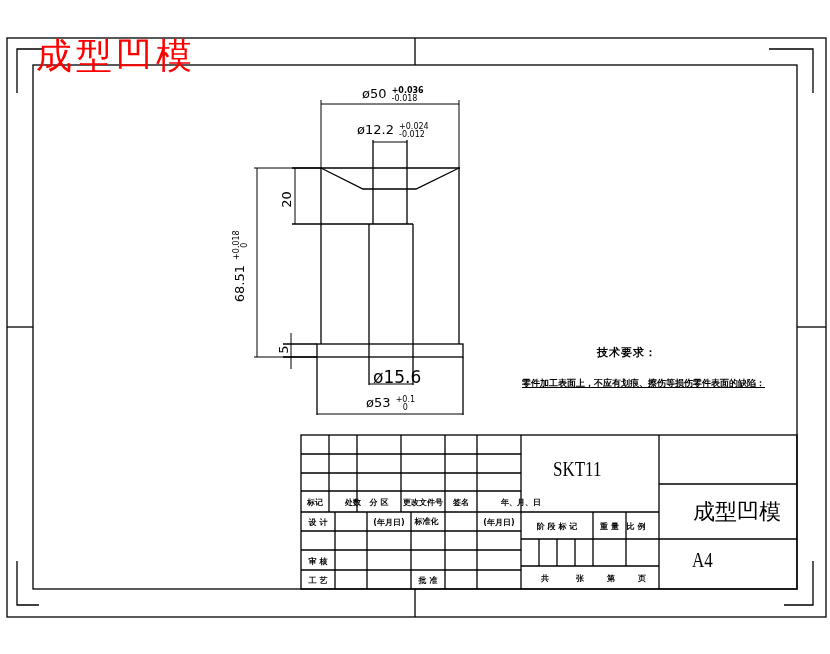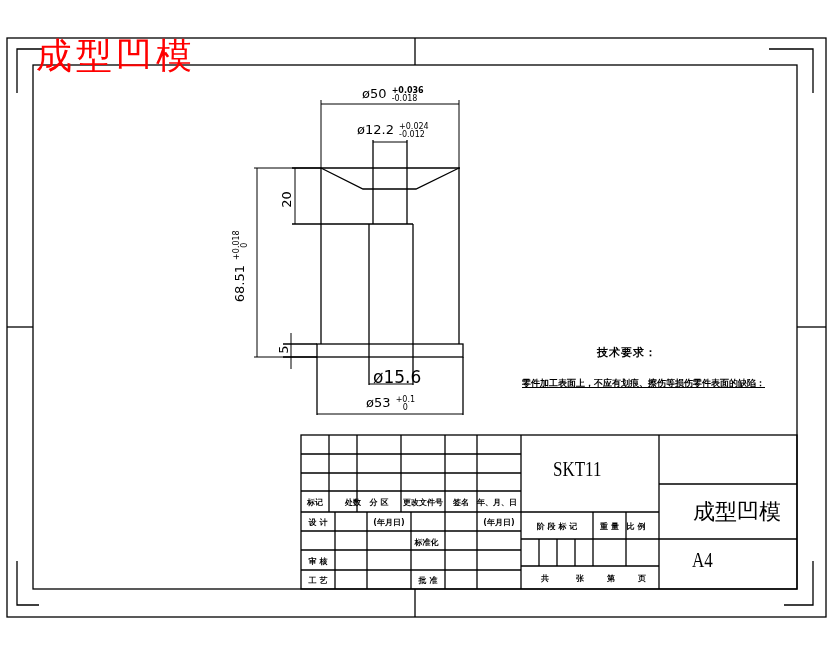--- a/index.html
+++ b/index.html
@@ -171,25 +171,25 @@
 </div>
 
 <div class="tech-title">技术要求：</div>
 <div class="tech-body">零件加工表面上，不应有划痕、擦伤等损伤零件表面的缺陷：</div>
 
 <div class="tb" style="left:301px;top:497px;width:28px;">标记</div>
 <div class="tb" style="left:329px;top:497px;width:48px;">处数</div>
 <div class="tb" style="left:357px;top:497px;width:44px;">分 区</div>
 <div class="tb" style="left:401px;top:497px;width:44px;">更改文件号</div>
 <div class="tb" style="left:445px;top:497px;width:32px;">签名</div>
-<div class="tb" style="left:477px;top:497px;width:21px;">年、月、日</div>
+<div class="tb" style="left:477px;top:497px;width:21px;padding-left:24px;">年、月、日</div>
 
 <div class="tb" style="left:301px;top:517px;width:34px;">设 计</div>
 <div class="tb" style="left:367px;top:517px;width:44px;">(年月日)</div>
-<div class="tb" style="left:411px;top:537px;width:31px;">标准化</div>
+<div class="tb" style="left:411px;top:516px;width:31px;">标准化</div>
 <div class="tb" style="left:477px;top:517px;width:44px;">(年月日)</div>
 
 <div class="tb" style="left:301px;top:556px;width:34px;">审 核</div>
 
 <div class="tb" style="left:301px;top:575px;width:34px;">工 艺</div>
 <div class="tb" style="left:411px;top:575px;width:34px;">批 准</div>
 
 <div class="tb" style="left:521px;top:521px;width:72px;">阶 段 标 记</div>
 <div class="tb" style="left:593px;top:521px;width:33px;">重 量</div>
 <div class="tb" style="left:626px;top:521px;width:20px;">比 例</div>

